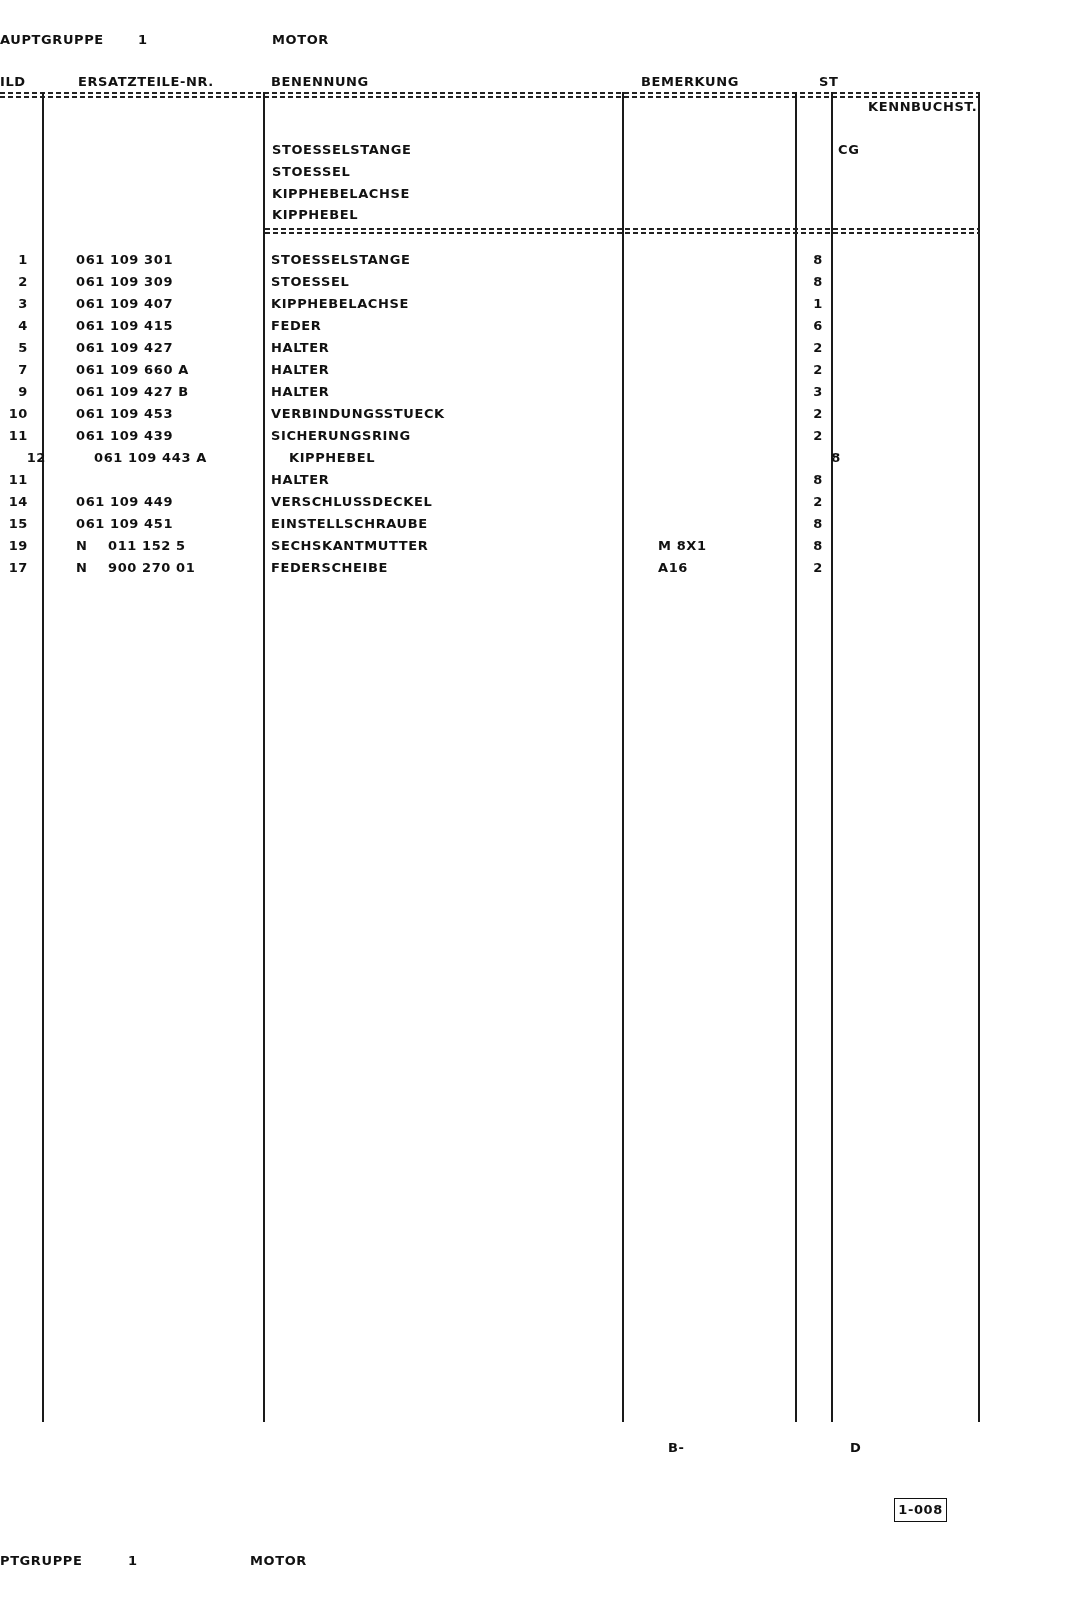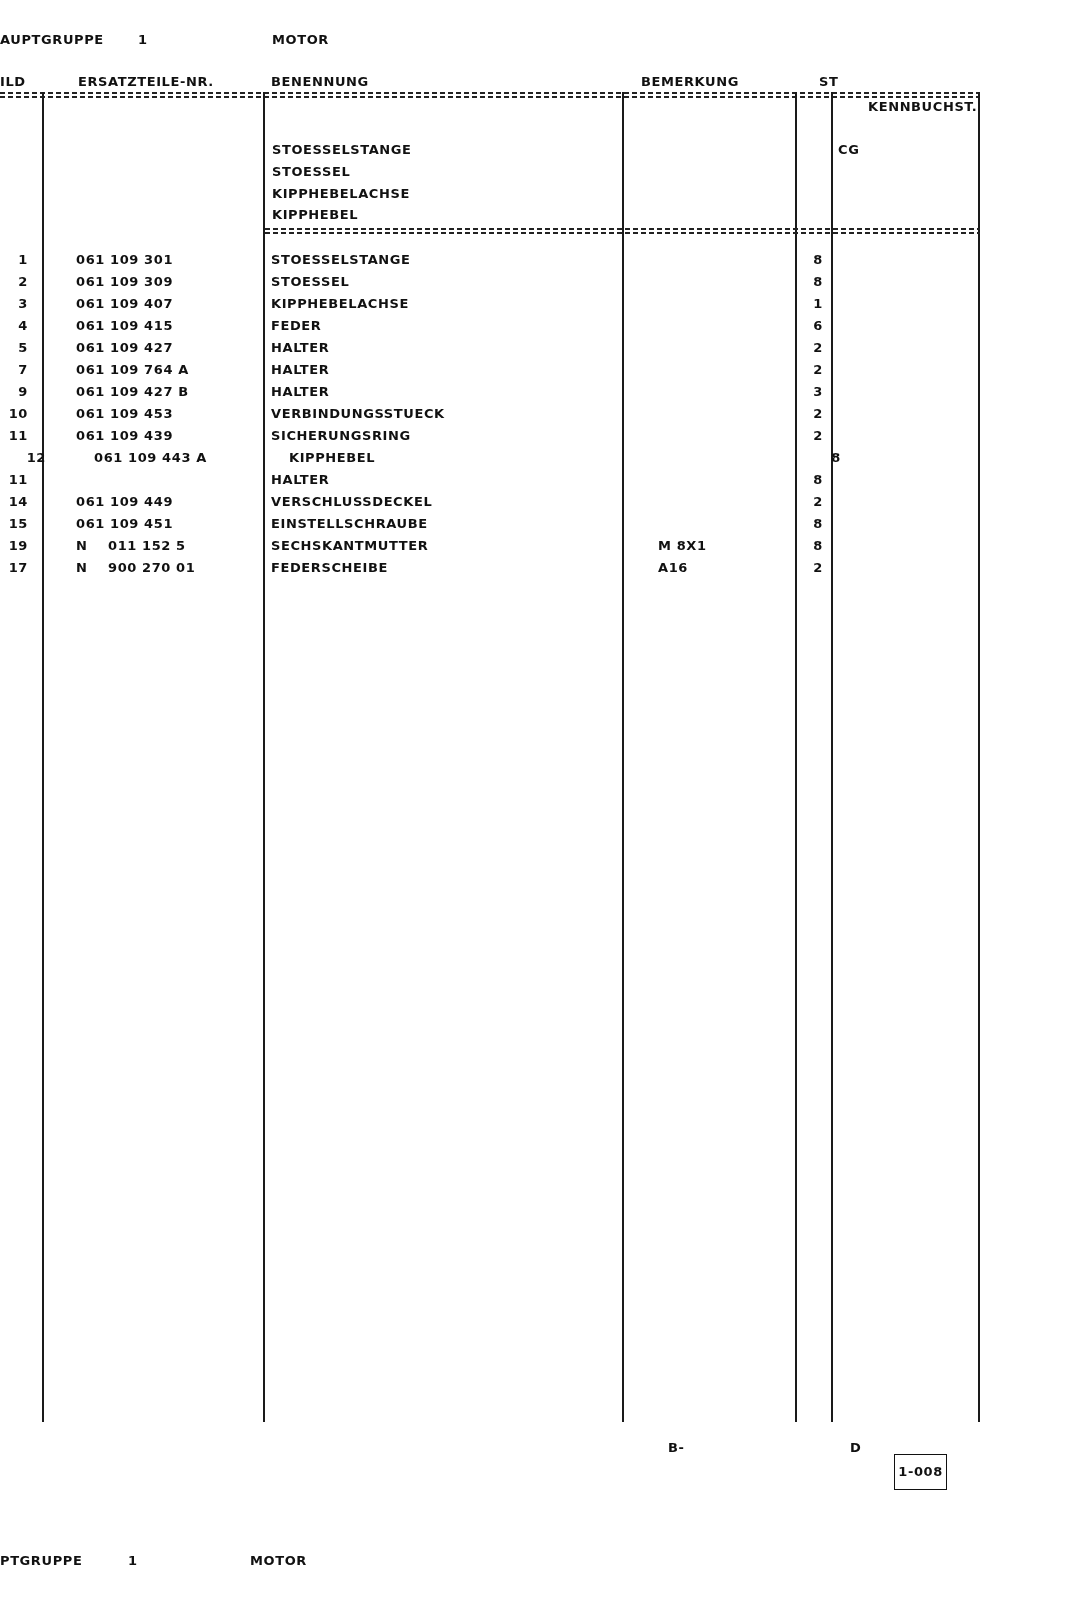--- a/index.html
+++ b/index.html
@@ -22,21 +22,21 @@
     }
     .sep { background-position: 0 0; background-size: 8px 2px; }
     .row { position: absolute; left: 0; width: 1075px; height: 16px; }
     .cell { position: absolute; top: 0; white-space: pre; line-height: 16px; }
     .c-bild { width: 28px; text-align: right; left: 0; }
     .c-nr { left: 76px; }
     .c-ben { left: 271px; }
     .c-bem { left: 658px; }
     .c-st { left: 806px; width: 24px; text-align: center; }
     .pageref {
-      display: inline-block; border: 1.5px solid #111; padding: 10px 3px; line-height: 14px;
+      display: inline-block; border: 1.5px solid #111; padding: 4px 3px; line-height: 14px; margin-top: 44px;
     }
   </style>
 </head>
 <body>
 
 <div class="abs" style="left:0;top:32px;">AUPTGRUPPE</div>
 <div class="abs" style="left:138px;top:32px;">1</div>
 <div class="abs" style="left:272px;top:32px;">MOTOR</div>
 
 <div class="abs" style="left:0;top:74px;">ILD</div>
@@ -94,21 +94,21 @@
   </div>
   <div class="row" style="top:340px;">
     <span class="cell c-bild">5</span>
     <span class="cell c-nr">061 109 427</span>
     <span class="cell c-ben">HALTER</span>
     <span class="cell c-bem"></span>
     <span class="cell c-st">2</span>
   </div>
   <div class="row" style="top:362px;">
     <span class="cell c-bild">7</span>
-    <span class="cell c-nr">061 109 764 A</span>
+    <span class="cell c-nr">061 109 660 A</span>
     <span class="cell c-ben">HALTER</span>
     <span class="cell c-bem"></span>
     <span class="cell c-st">2</span>
   </div>
   <div class="row" style="top:384px;">
     <span class="cell c-bild">9</span>
     <span class="cell c-nr">061 109 427 B</span>
     <span class="cell c-ben">HALTER</span>
     <span class="cell c-bem"></span>
     <span class="cell c-st">3</span>

